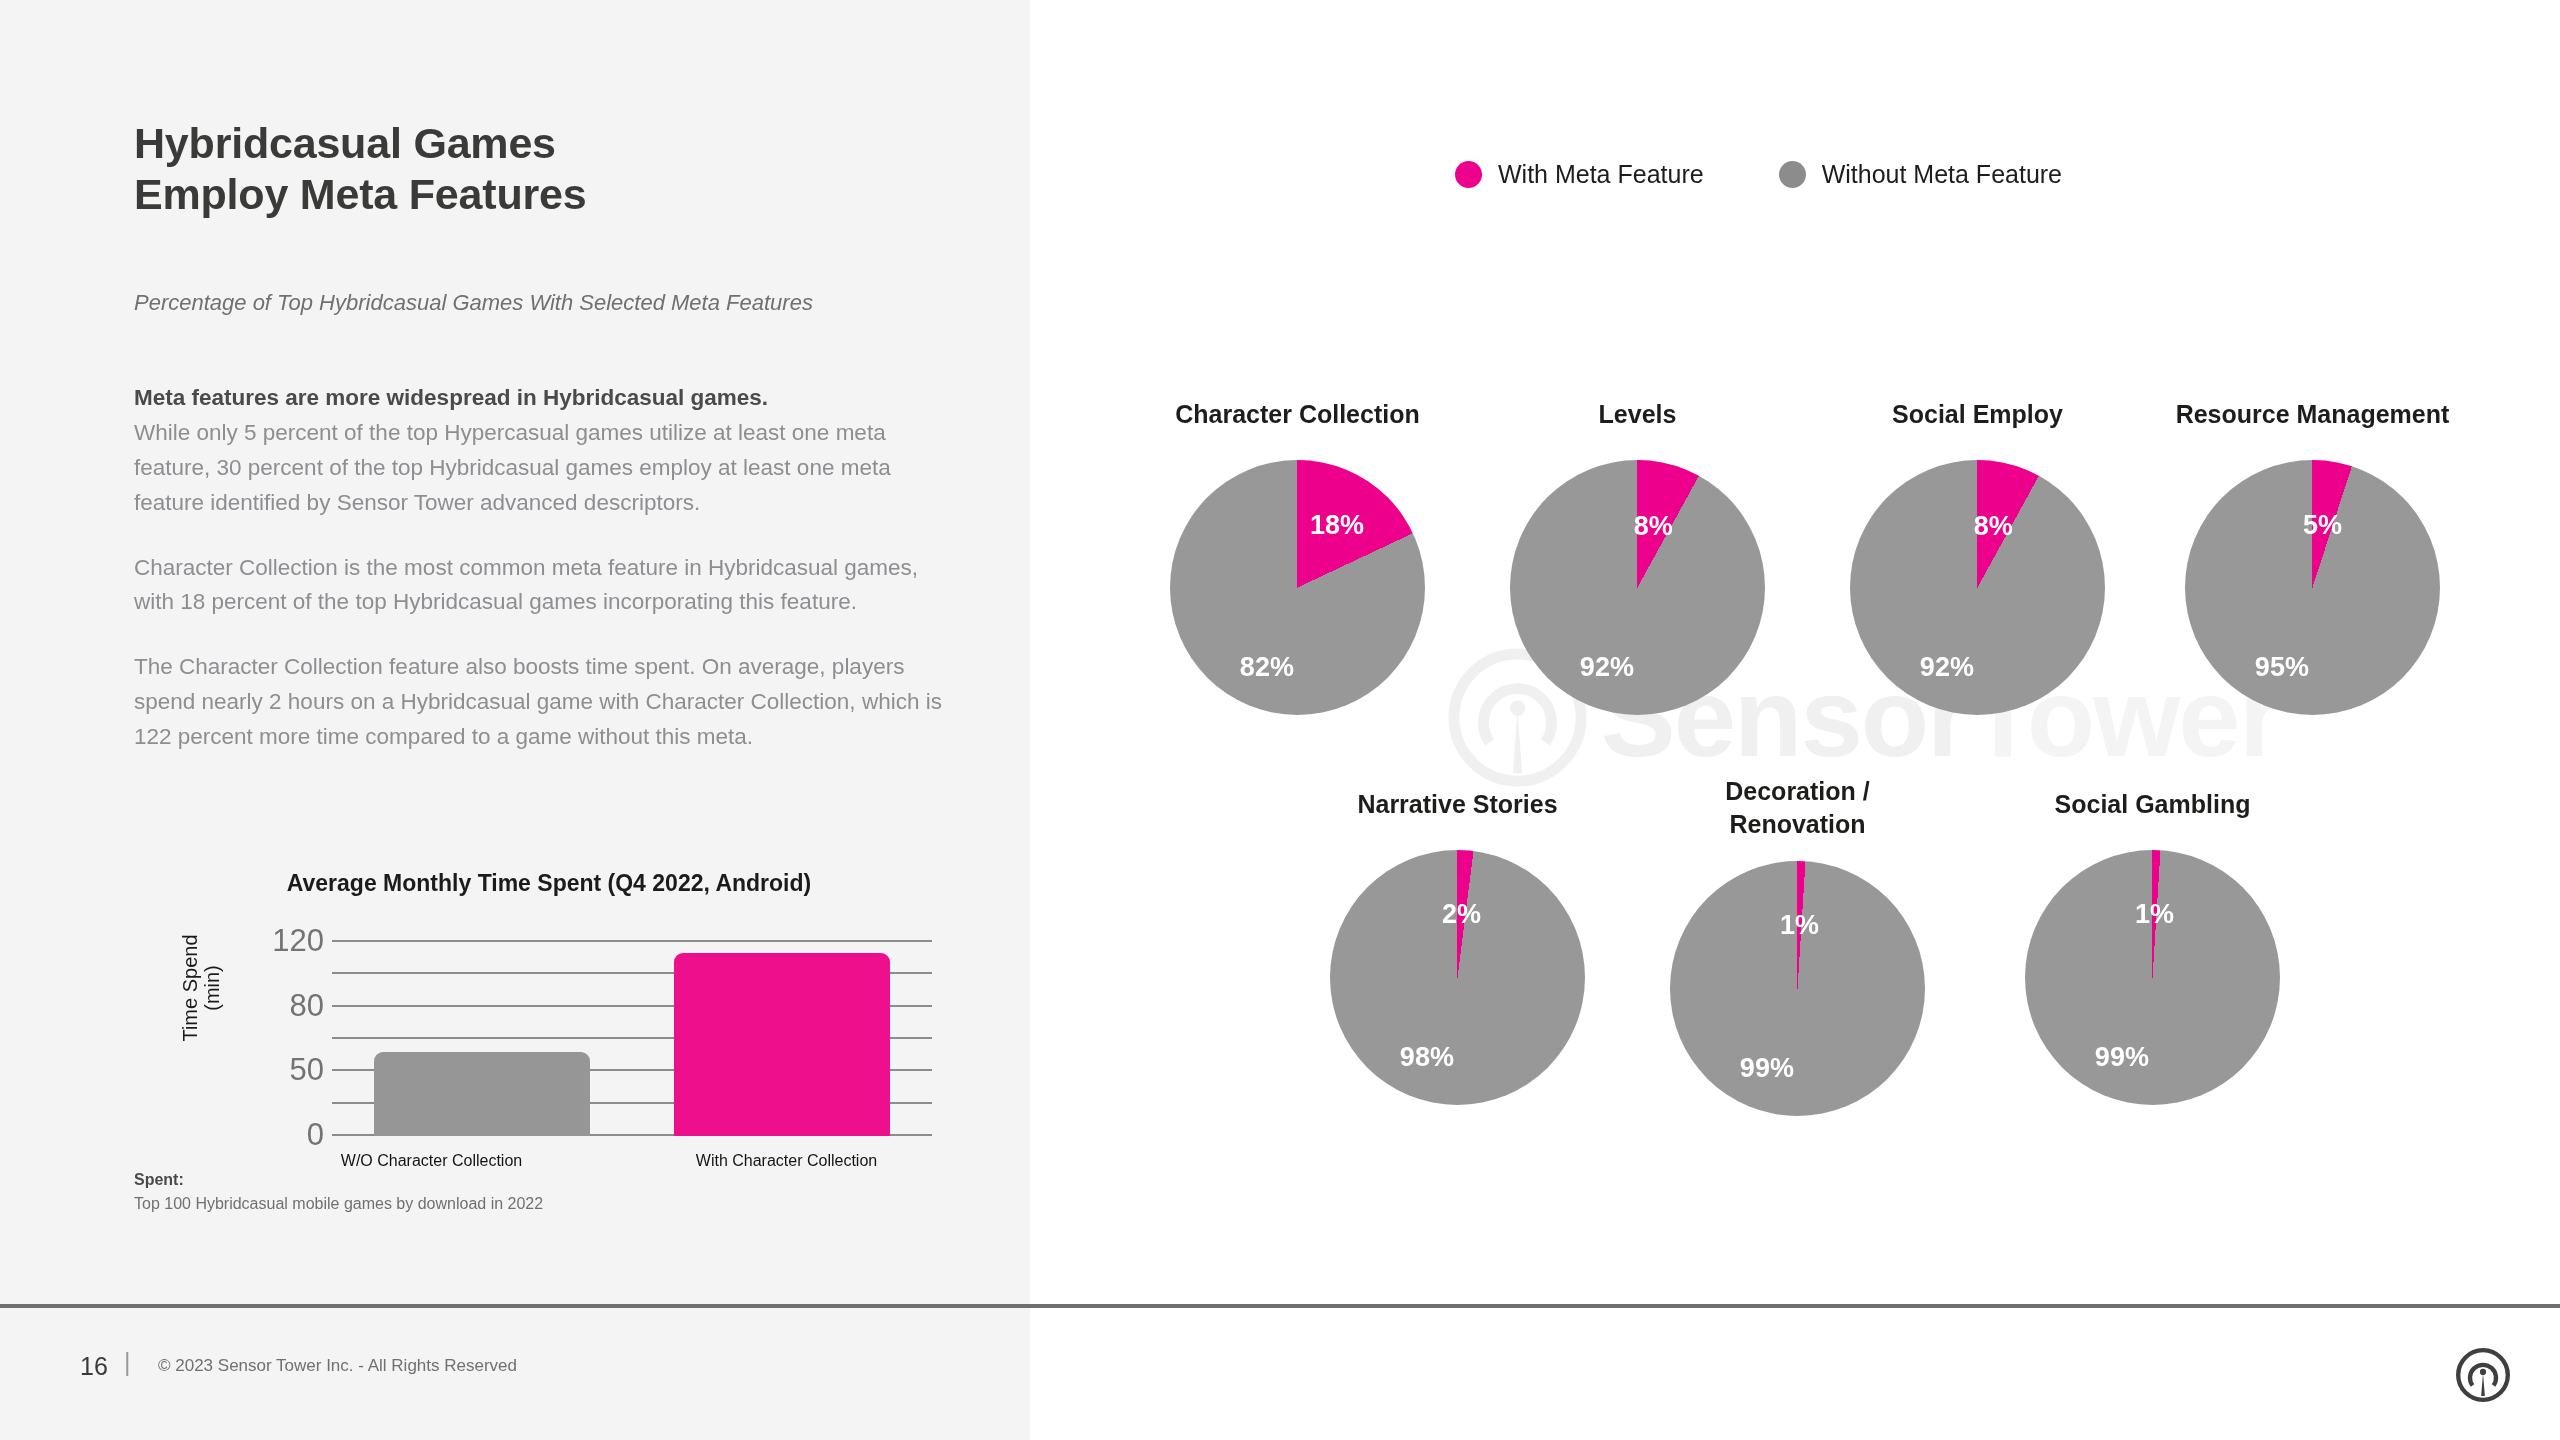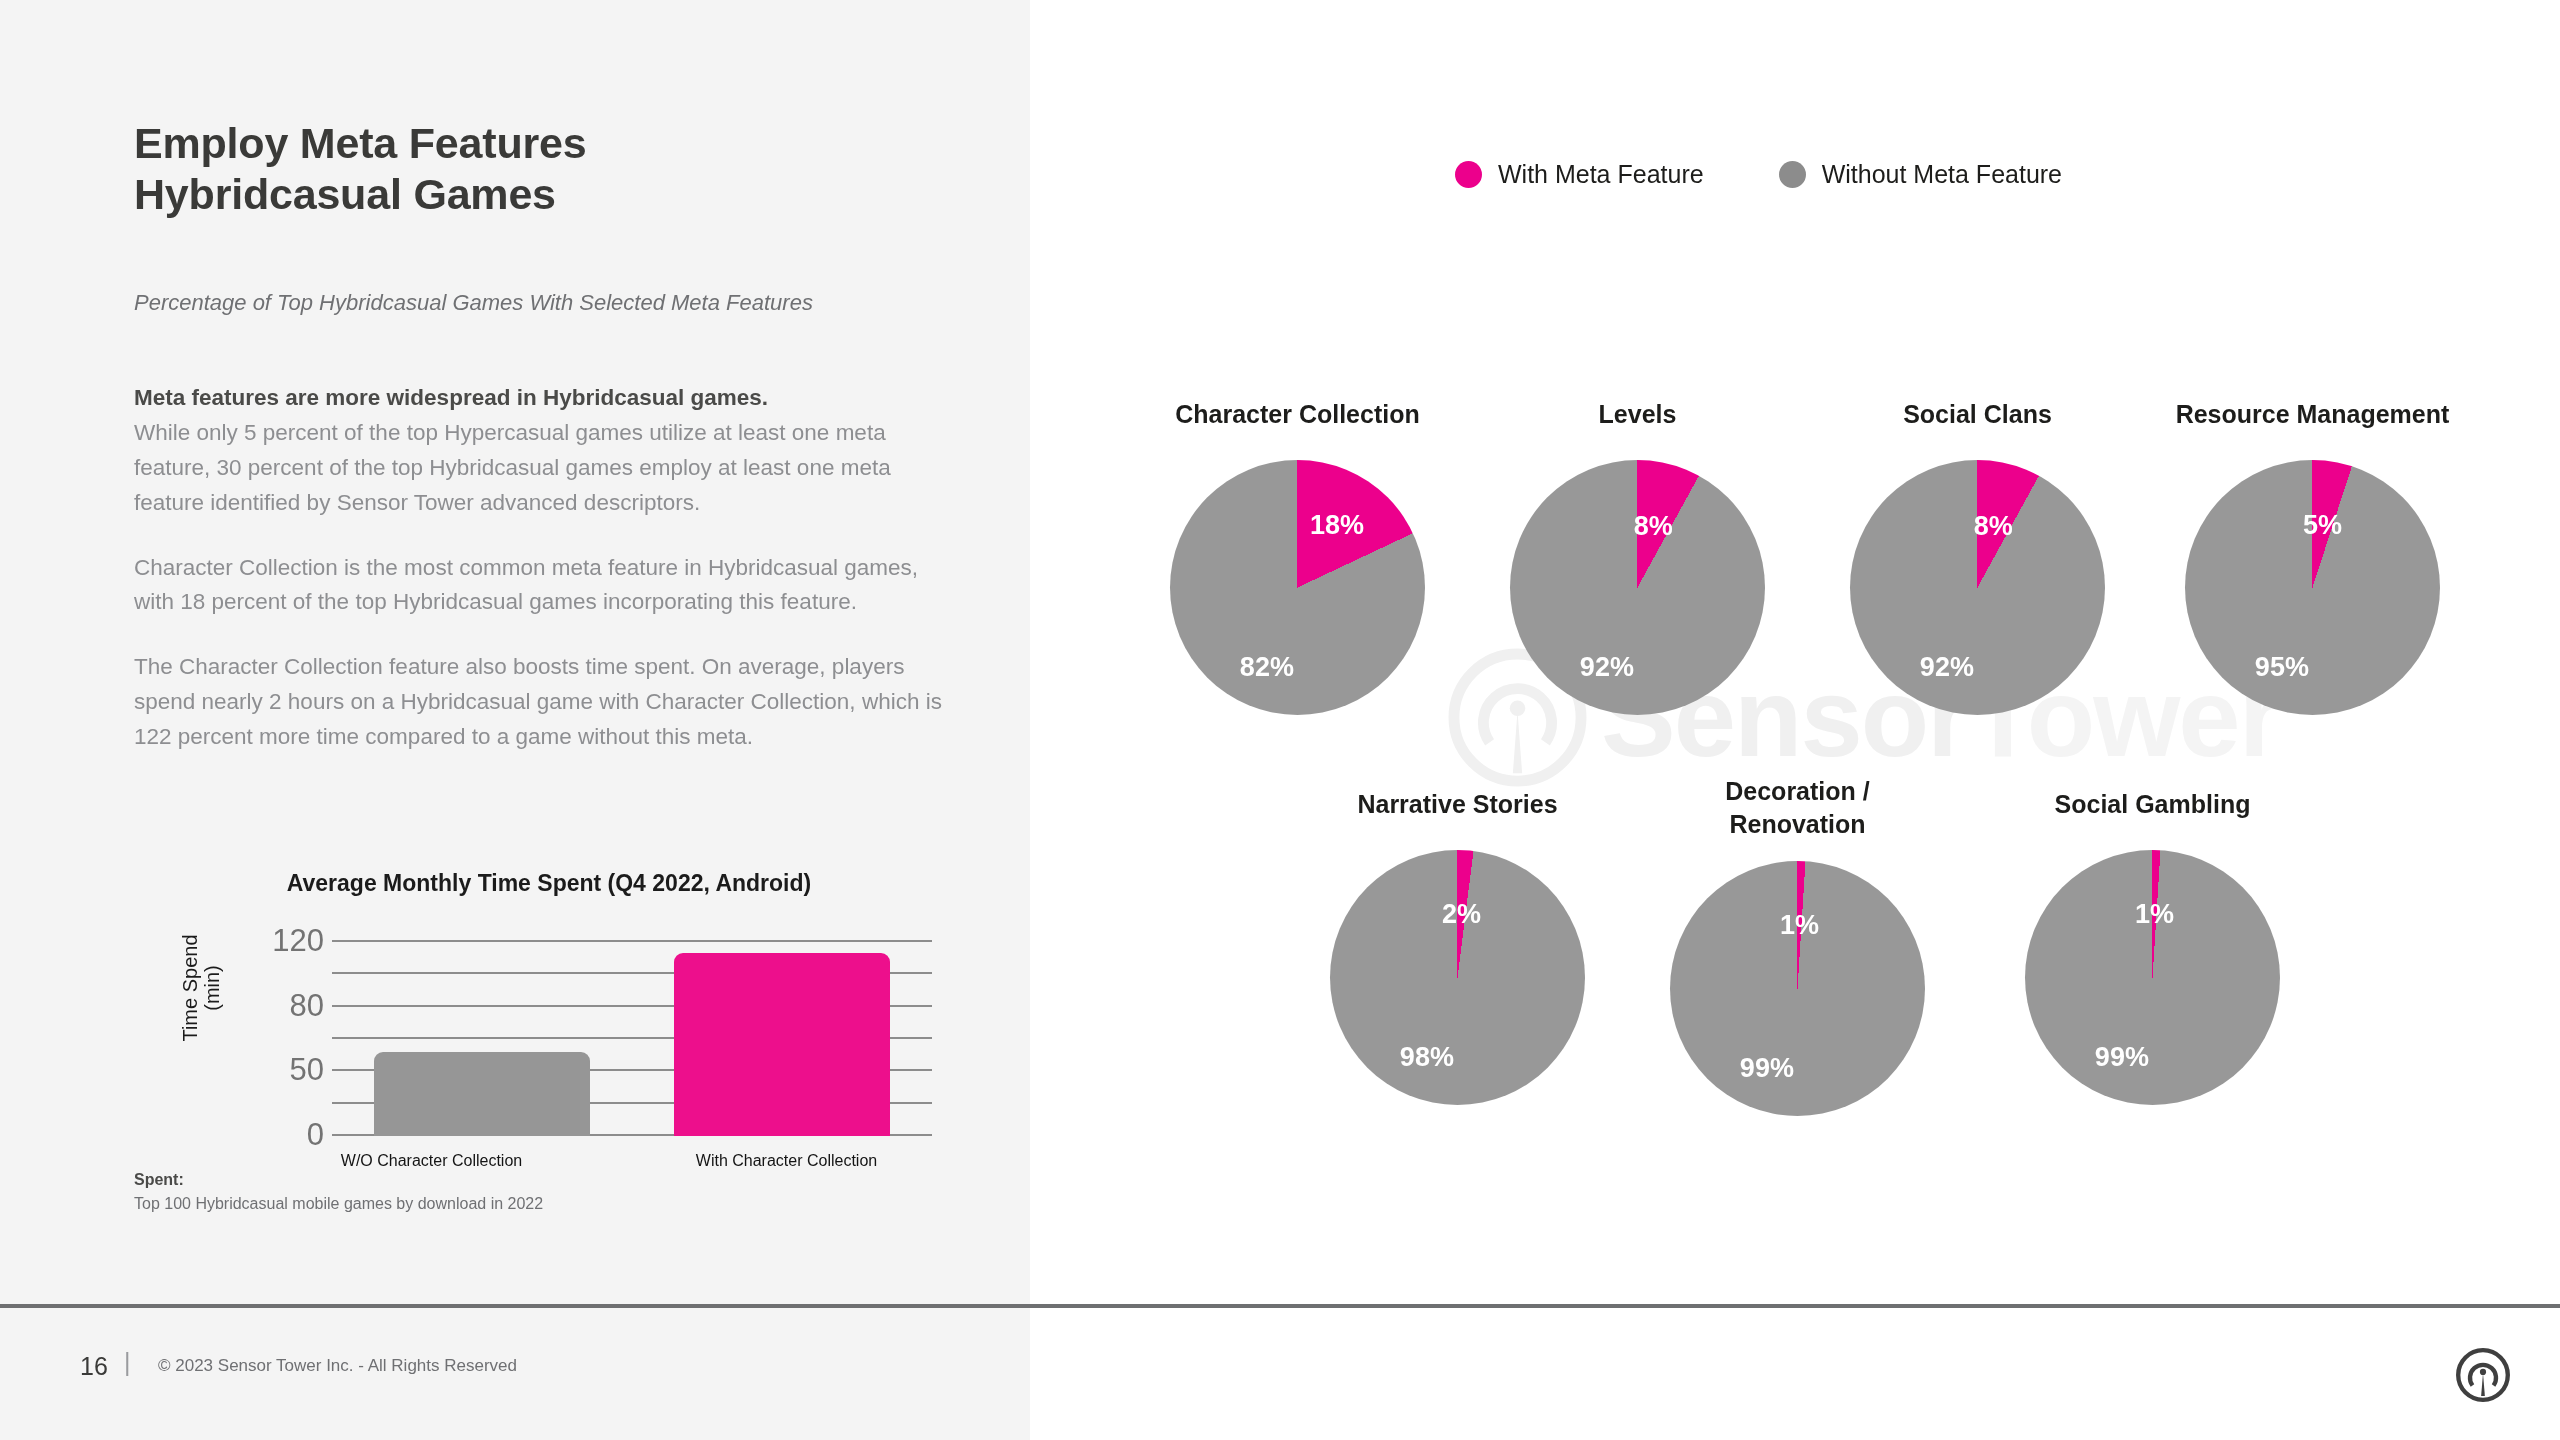--- a/index.html
+++ b/index.html
@@ -132,22 +132,22 @@
   }
 </style>
 </head>
 <body>
 
 <div id="slide">
 
   <div class="left-panel"></div>
 
   <div class="slide-title">
+    <span class="ln">Hybridcasual Games</span>
     <span class="ln">Employ Meta Features</span>
-    <span class="ln">Hybridcasual Games</span>
   </div>
 
   <div class="slide-subtitle">Percentage of Top Hybridcasual Games With Selected Meta Features</div>
 
   <div class="body-block">
     <p class="lead">Meta features are more widespread in Hybridcasual games.</p>
     <p class="para first">While only 5 percent of the top Hypercasual games utilize at least one meta feature, 30 percent of the top Hybridcasual games employ at least one meta feature identified by Sensor Tower advanced descriptors.</p>
     <p class="para">Character Collection is the most common meta feature in Hybridcasual games, with 18 percent of the top Hybridcasual games incorporating this feature.</p>
     <p class="para">The Character Collection feature also boosts time spent. On average, players spend nearly 2 hours on a Hybridcasual game with Character Collection, which is 122 percent more time compared to a game without this meta.</p>
   </div>
@@ -214,21 +214,21 @@
         <div class="pct" style="left: 167.124px; top: 127.062px;">18%</div>
         <div class="pct" style="left: 96.9px; top: 268.55px;">82%</div>
       </div>
       <div class="pie-wrap" style="left: 1510px; top: 398px; width: 255px; height: 365px;">
         <div class="pie-title" style="top: 0px;">Levels</div>
         <div class="pie" style="width: 255px; height: 255px; left: 0px; top: 62px; background: conic-gradient(rgb(236, 0, 140) 0deg, rgb(236, 0, 140) 28.8deg, rgb(152, 152, 152) 28.8deg, rgb(152, 152, 152) 360deg);"></div>
         <div class="pct" style="left: 143.354px; top: 127.753px;">8%</div>
         <div class="pct" style="left: 96.9px; top: 268.55px;">92%</div>
       </div>
       <div class="pie-wrap" style="left: 1850px; top: 398px; width: 255px; height: 365px;">
-        <div class="pie-title" style="top: 0px;">Social Clans</div>
+        <div class="pie-title" style="top: 0px;">Social Employ</div>
         <div class="pie" style="width: 255px; height: 255px; left: 0px; top: 62px; background: conic-gradient(rgb(236, 0, 140) 0deg, rgb(236, 0, 140) 28.8deg, rgb(152, 152, 152) 28.8deg, rgb(152, 152, 152) 360deg);"></div>
         <div class="pct" style="left: 143.354px; top: 127.753px;">8%</div>
         <div class="pct" style="left: 96.9px; top: 268.55px;">92%</div>
       </div>
       <div class="pie-wrap" style="left: 2185px; top: 398px; width: 255px; height: 365px;">
         <div class="pie-title" style="top: 0px;">Resource Management</div>
         <div class="pie" style="width: 255px; height: 255px; left: 0px; top: 62px; background: conic-gradient(rgb(236, 0, 140) 0deg, rgb(236, 0, 140) 18deg, rgb(152, 152, 152) 18deg, rgb(152, 152, 152) 360deg);"></div>
         <div class="pct" style="left: 137.473px; top: 126.535px;">5%</div>
         <div class="pct" style="left: 96.9px; top: 268.55px;">95%</div>
       </div>

